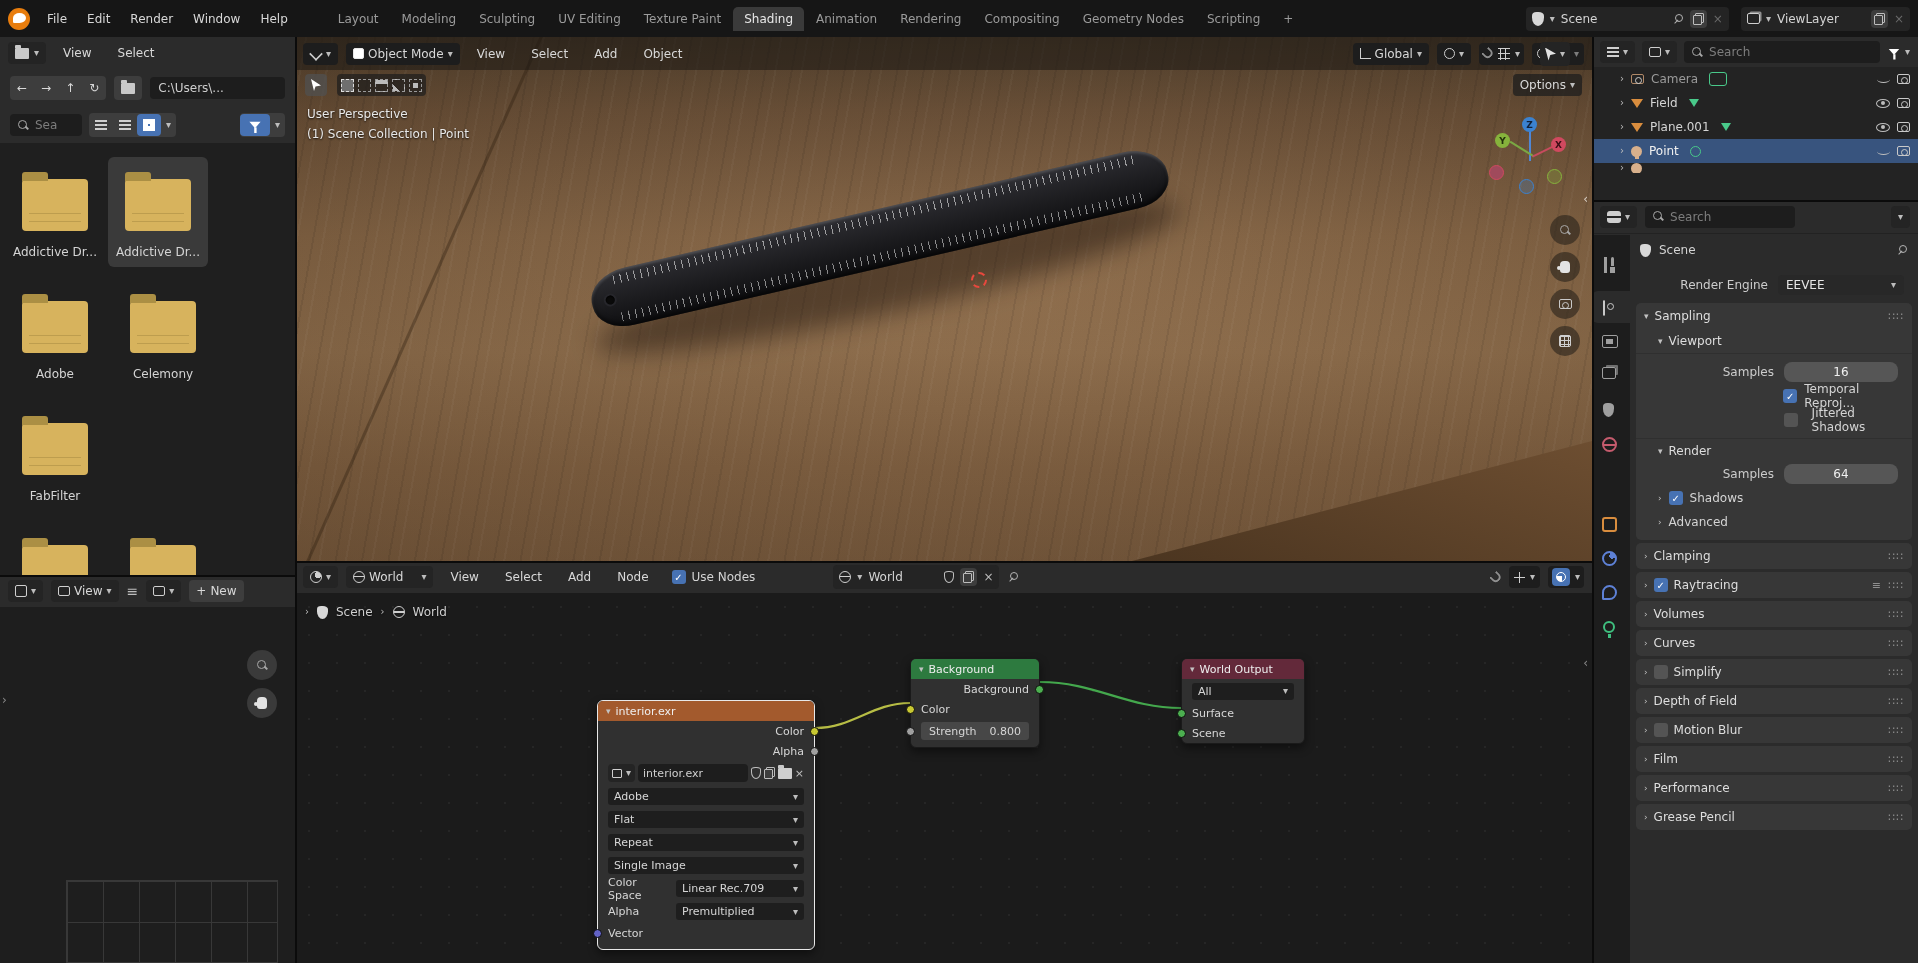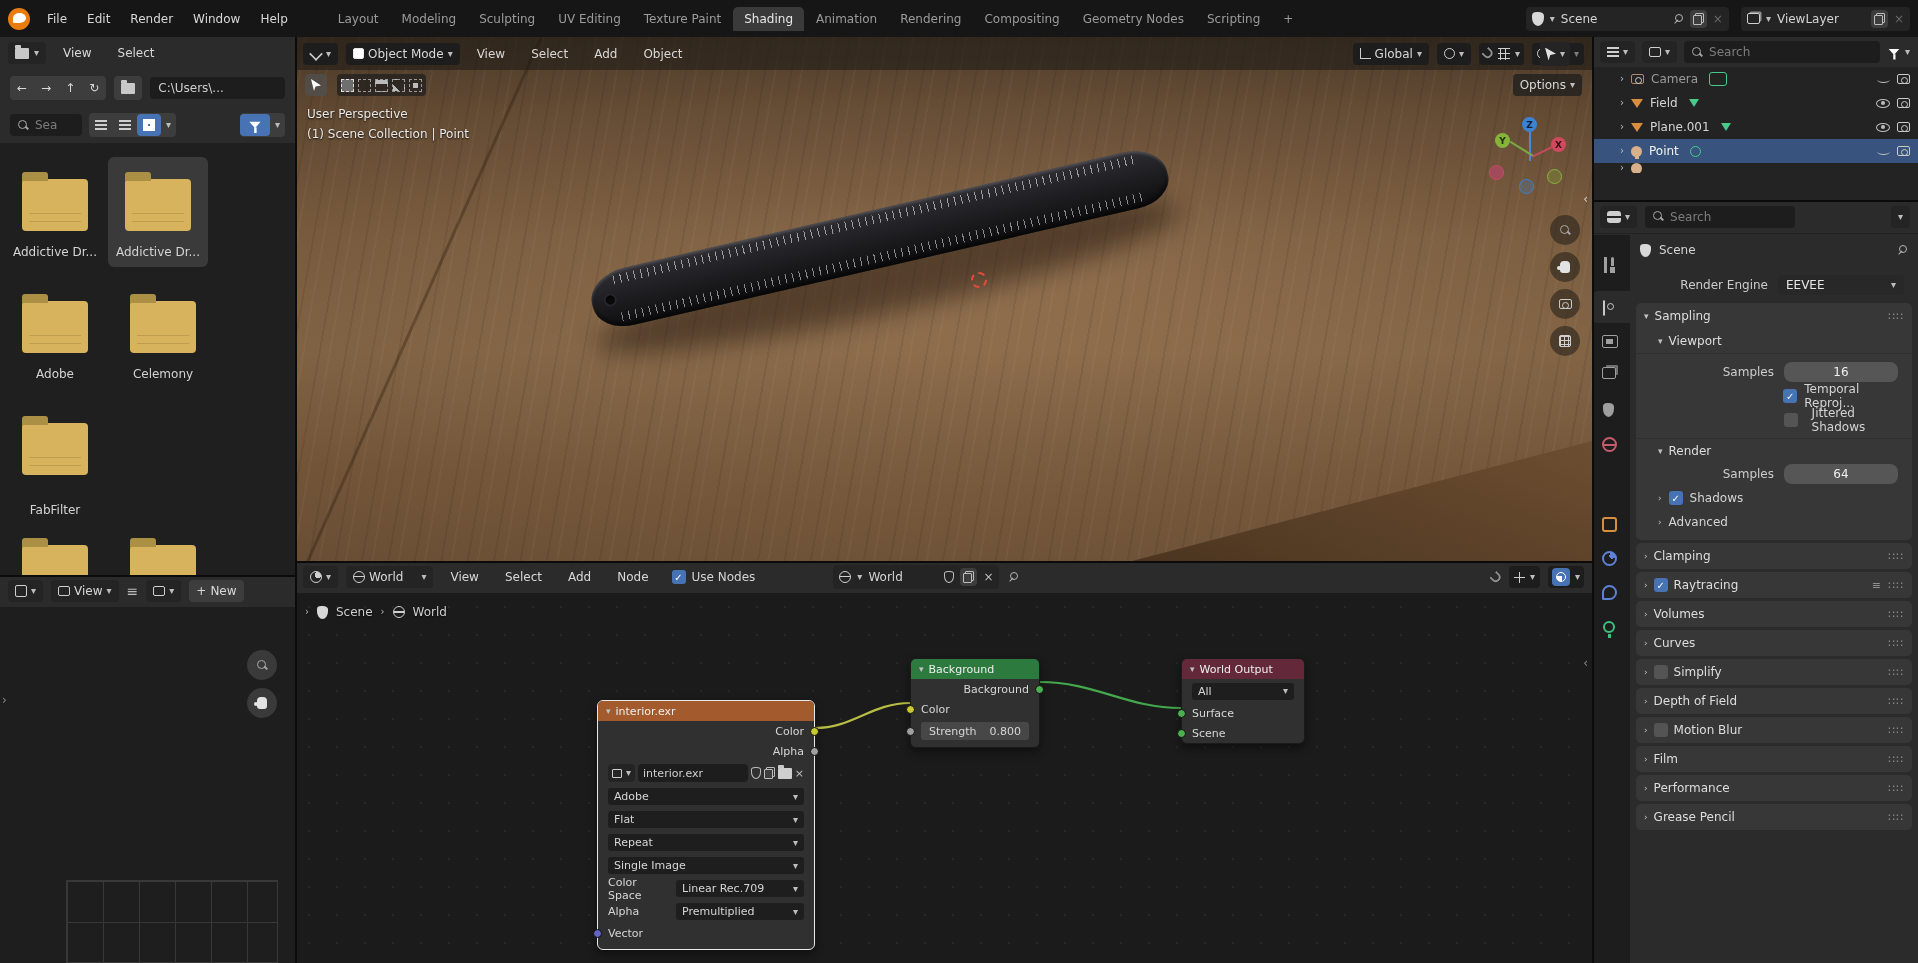--- a/index.html
+++ b/index.html
@@ -184,21 +184,21 @@
     <div class="abs" style="left:12px;top:250px">
         <div class="folder-ic" style="margin:14px 10px 0 10px"></div>
         <div style="margin-top:14px;text-align:center;width:86px">Adobe</div>
       </div>
     <div class="abs" style="left:120px;top:250px">
         <div class="folder-ic" style="margin:14px 10px 0 10px"></div>
         <div style="margin-top:14px;text-align:center;width:86px">Celemony</div>
       </div>
     <div class="abs" style="left:12px;top:372px">
         <div class="folder-ic" style="margin:14px 10px 0 10px"></div>
-        <div style="margin-top:28px;text-align:center;width:86px">FabFilter</div>
+        <div style="margin-top:14px;text-align:center;width:86px">FabFilter</div>
       </div>
     <div class="abs" style="left:22px;top:508px">
         <div class="folder-ic"></div>
       </div>
     <div class="abs" style="left:130px;top:508px">
         <div class="folder-ic"></div>
       </div>
   </div>
 
   <div class="region" style="left:0;top:575px;width:295px;height:388px;background:#1e1e1e">

